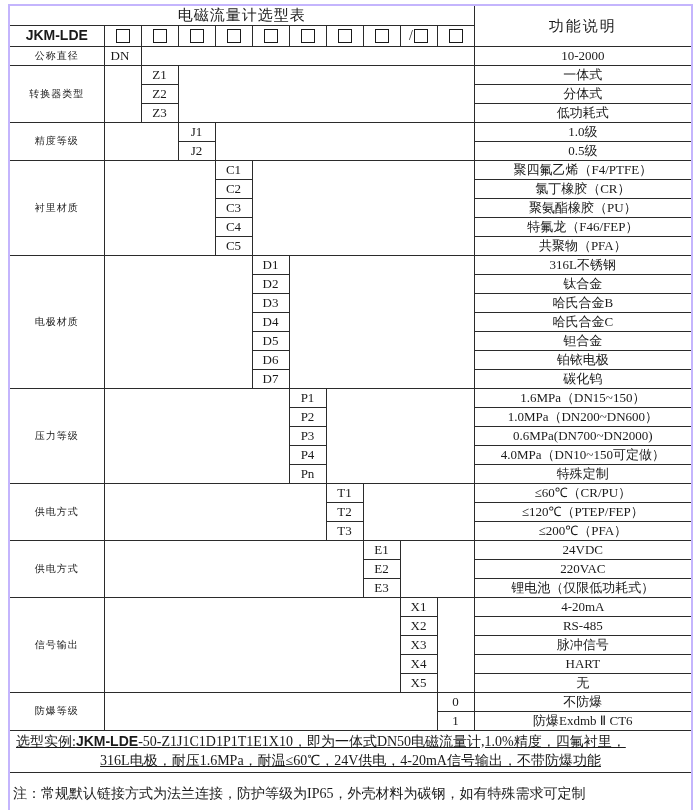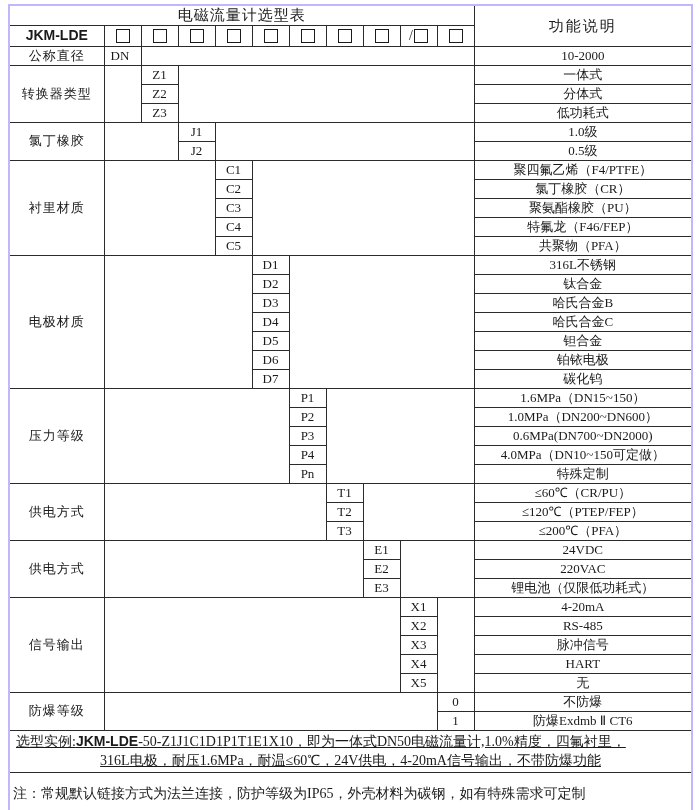--- a/index.html
+++ b/index.html
@@ -22,21 +22,21 @@
   tr.r-title{height:19px;}
   tr.r-model{height:21px;}
   tr.data{height:19px;}
   tr.r-example{height:42px;}
   tr.r-note{height:26px;}
   td.title{font-size:15px;letter-spacing:1px;}
   td.func-header{font-size:15px;letter-spacing:2px;}
   td.model-cell{
     font-family:"Liberation Sans", sans-serif;font-weight:bold;font-size:14px;
   }
-  td.cat{font-size:13px;letter-spacing:1px;}
+  td.cat{font-size:10px;letter-spacing:1px;}
   td.code{font-size:13px;font-family:"Liberation Serif", serif;}
   td.code-left{text-align:left;padding-left:6px;}
   td.desc{font-size:13px;}
   span.box{
     display:inline-block;width:12px;height:12px;
     border:1px solid #1a1a1a;background:#fff;vertical-align:middle;
   }
   span.cb-pre{font-size:14px;vertical-align:middle;margin-right:1px;}
   td.example-cell{text-align:left;font-size:14px;padding:1px 6px;line-height:1.4;text-decoration:underline;}
   .ex-line2{text-align:center;}
@@ -99,21 +99,21 @@
   <tr class="data">
     <td class="code">Z2</td>
     <td class="desc">分体式</td>
   </tr>
   <tr class="data">
     <td class="code">Z3</td>
     <td class="desc">低功耗式</td>
   </tr>
 
   <tr class="data">
-    <td class="cat" rowspan="2">氯丁橡胶</td>
+    <td class="cat" rowspan="2">精度等级</td>
     <td class="empty" rowspan="2" colspan="2"></td>
     <td class="code">J1</td>
     <td class="empty" rowspan="2" colspan="7"></td>
     <td class="desc">1.0级</td>
   </tr>
   <tr class="data">
     <td class="code">J2</td>
     <td class="desc">0.5级</td>
   </tr>
 

